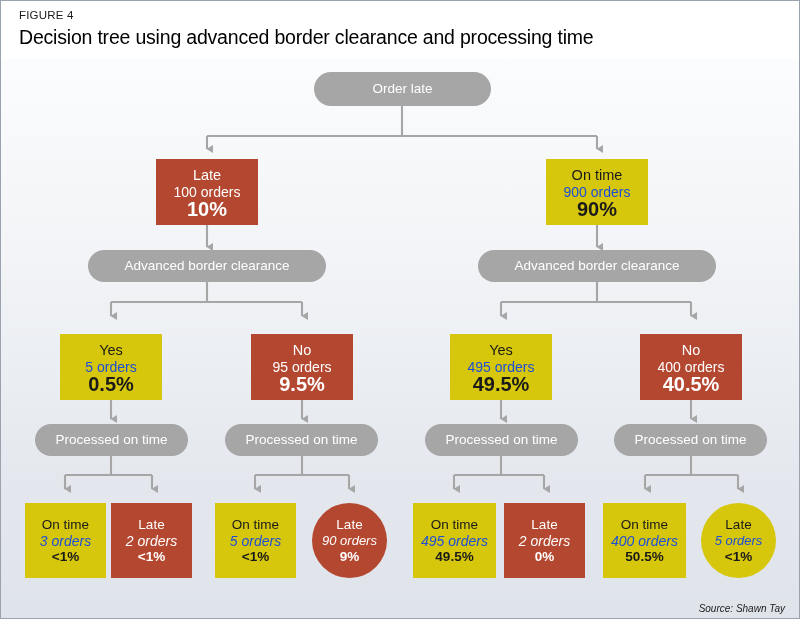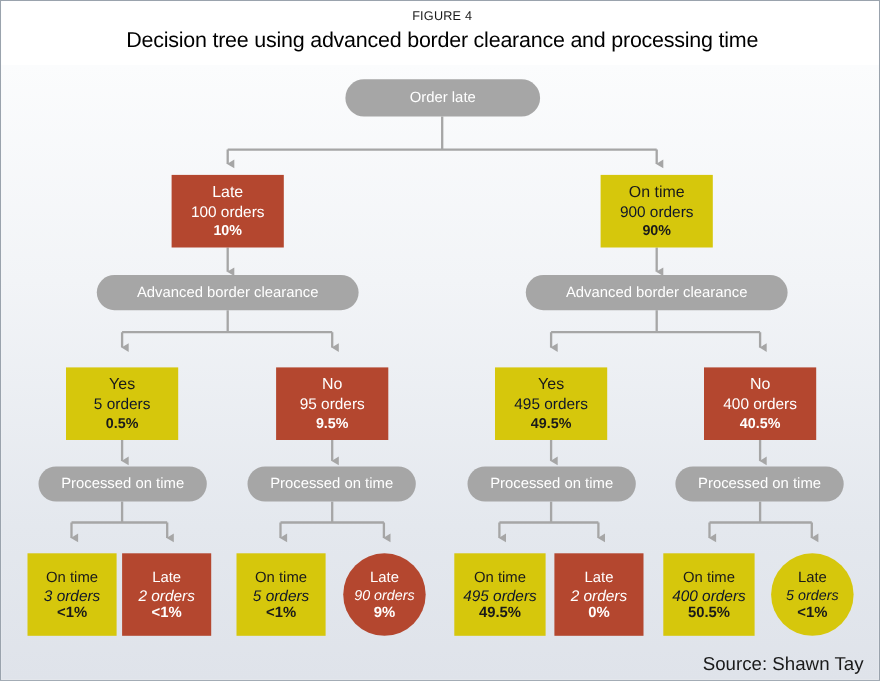--- a/index.html
+++ b/index.html
@@ -23,21 +23,20 @@
     overflow: hidden;
   }
   .header {
     position: absolute;
     left: 0; top: 0;
     width: 800px;
     height: 58px;
     background: #ffffff;
     box-sizing: border-box;
     padding: 7px 16px 0 18px;
-    text-align: center;
   }
   .fig-label {
     font-size: 11.5px;
     letter-spacing: 0.2px;
     color: #1a1a1a;
     line-height: 14px;
   }
   .fig-title {
     font-size: 19.5px;
     font-weight: normal;
@@ -92,38 +91,39 @@
   .n-title {
     font-weight: normal;
     font-size: 14.5px;
     line-height: 17px;
   }
   .n-orders {
     font-weight: normal;
     font-size: 14px;
     line-height: 17px;
   }
-  .box-yellow .n-orders { color: #0f172a; }
+  .box-yellow .n-orders { color: #1d4ed8; }
   .n-pct {
     font-weight: bold;
-    font-size: 13px;
+    font-size: 20px;
     line-height: 17px;
   }
   .leaf .n-title { font-size: 13.5px; line-height: 16px; }
   .leaf .n-orders { font-size: 14px; line-height: 16px; font-style: italic; }
   .leaf .n-pct { font-size: 13.5px; line-height: 16px; }
   .circ .n-title { font-size: 13.5px; line-height: 16px; }
   .circ .n-orders { font-size: 13px; line-height: 16px; font-style: italic; }
   .circ .n-pct { font-size: 13.5px; line-height: 16px; }
   .source {
     position: absolute;
     right: 14px;
     bottom: 4px;
-    font-size: 17px;
+    font-size: 10px;
     color: #1a1a1a;
+    font-style: italic;
   }
 </style>
 </head>
 <body>
 
 <div class="figure">
 
   <div class="header">
     <div class="fig-label">FIGURE 4</div>
     <div class="fig-title">Decision tree using advanced border clearance and processing time</div>

